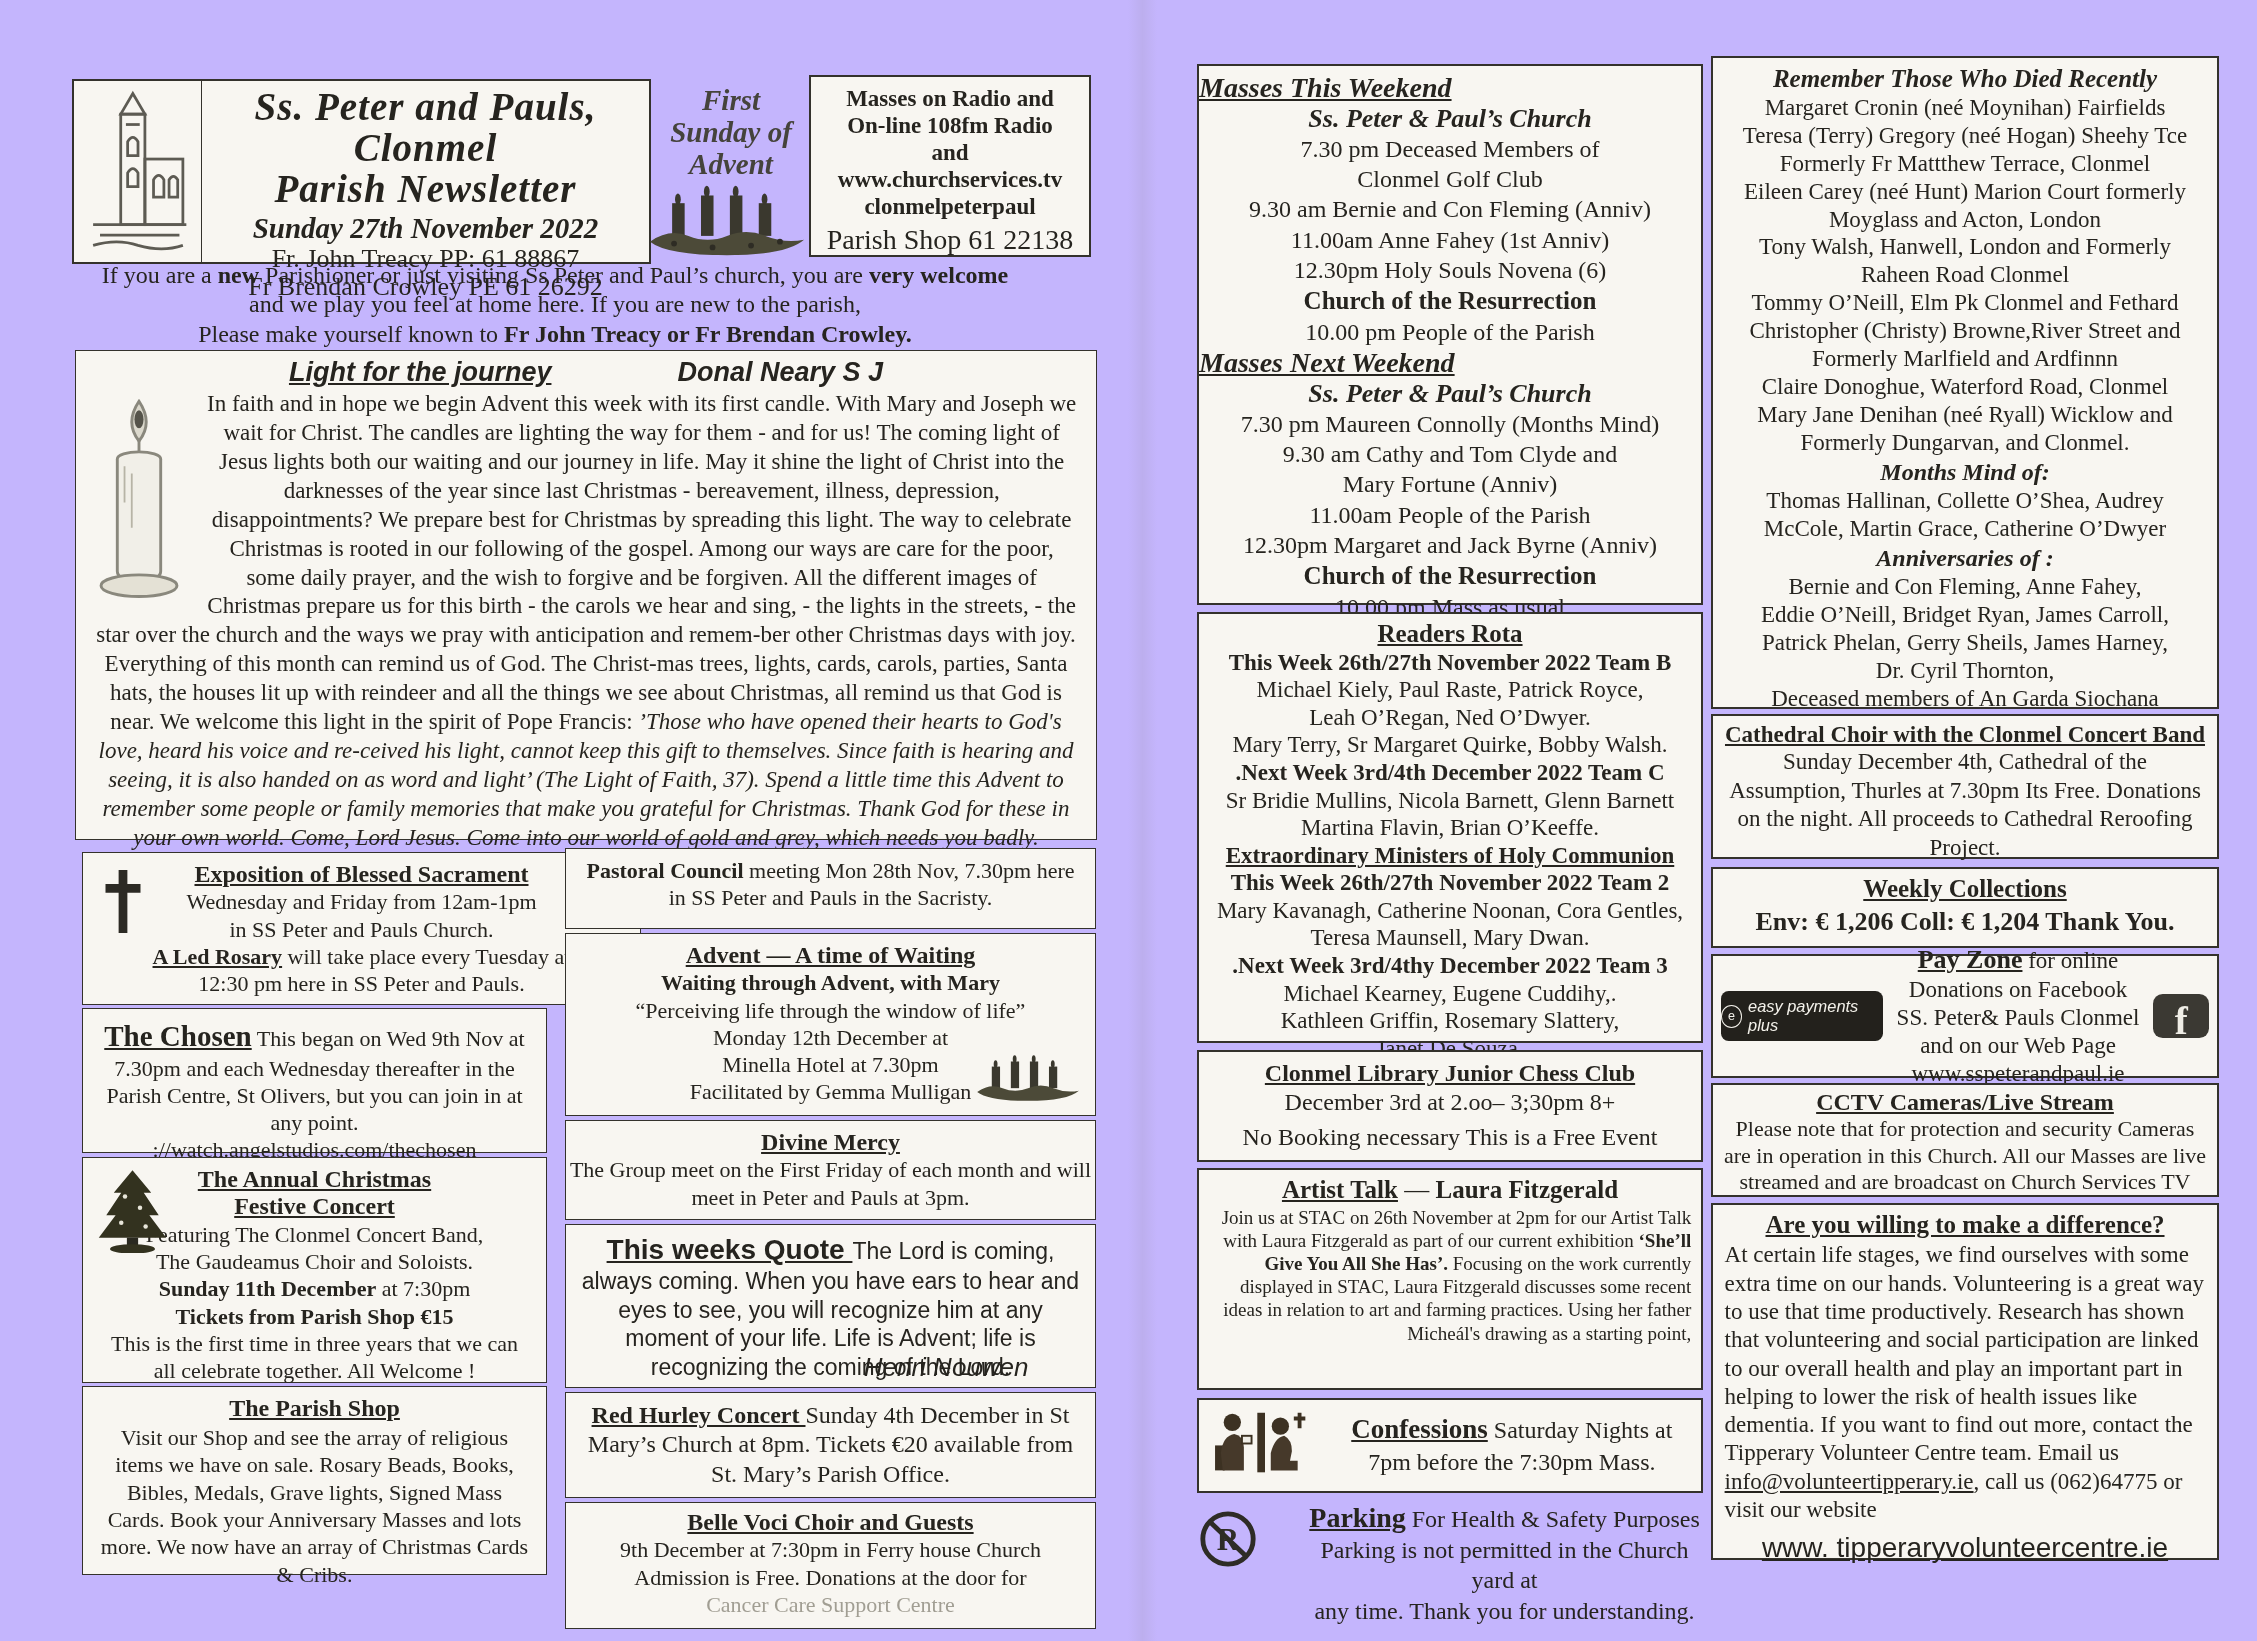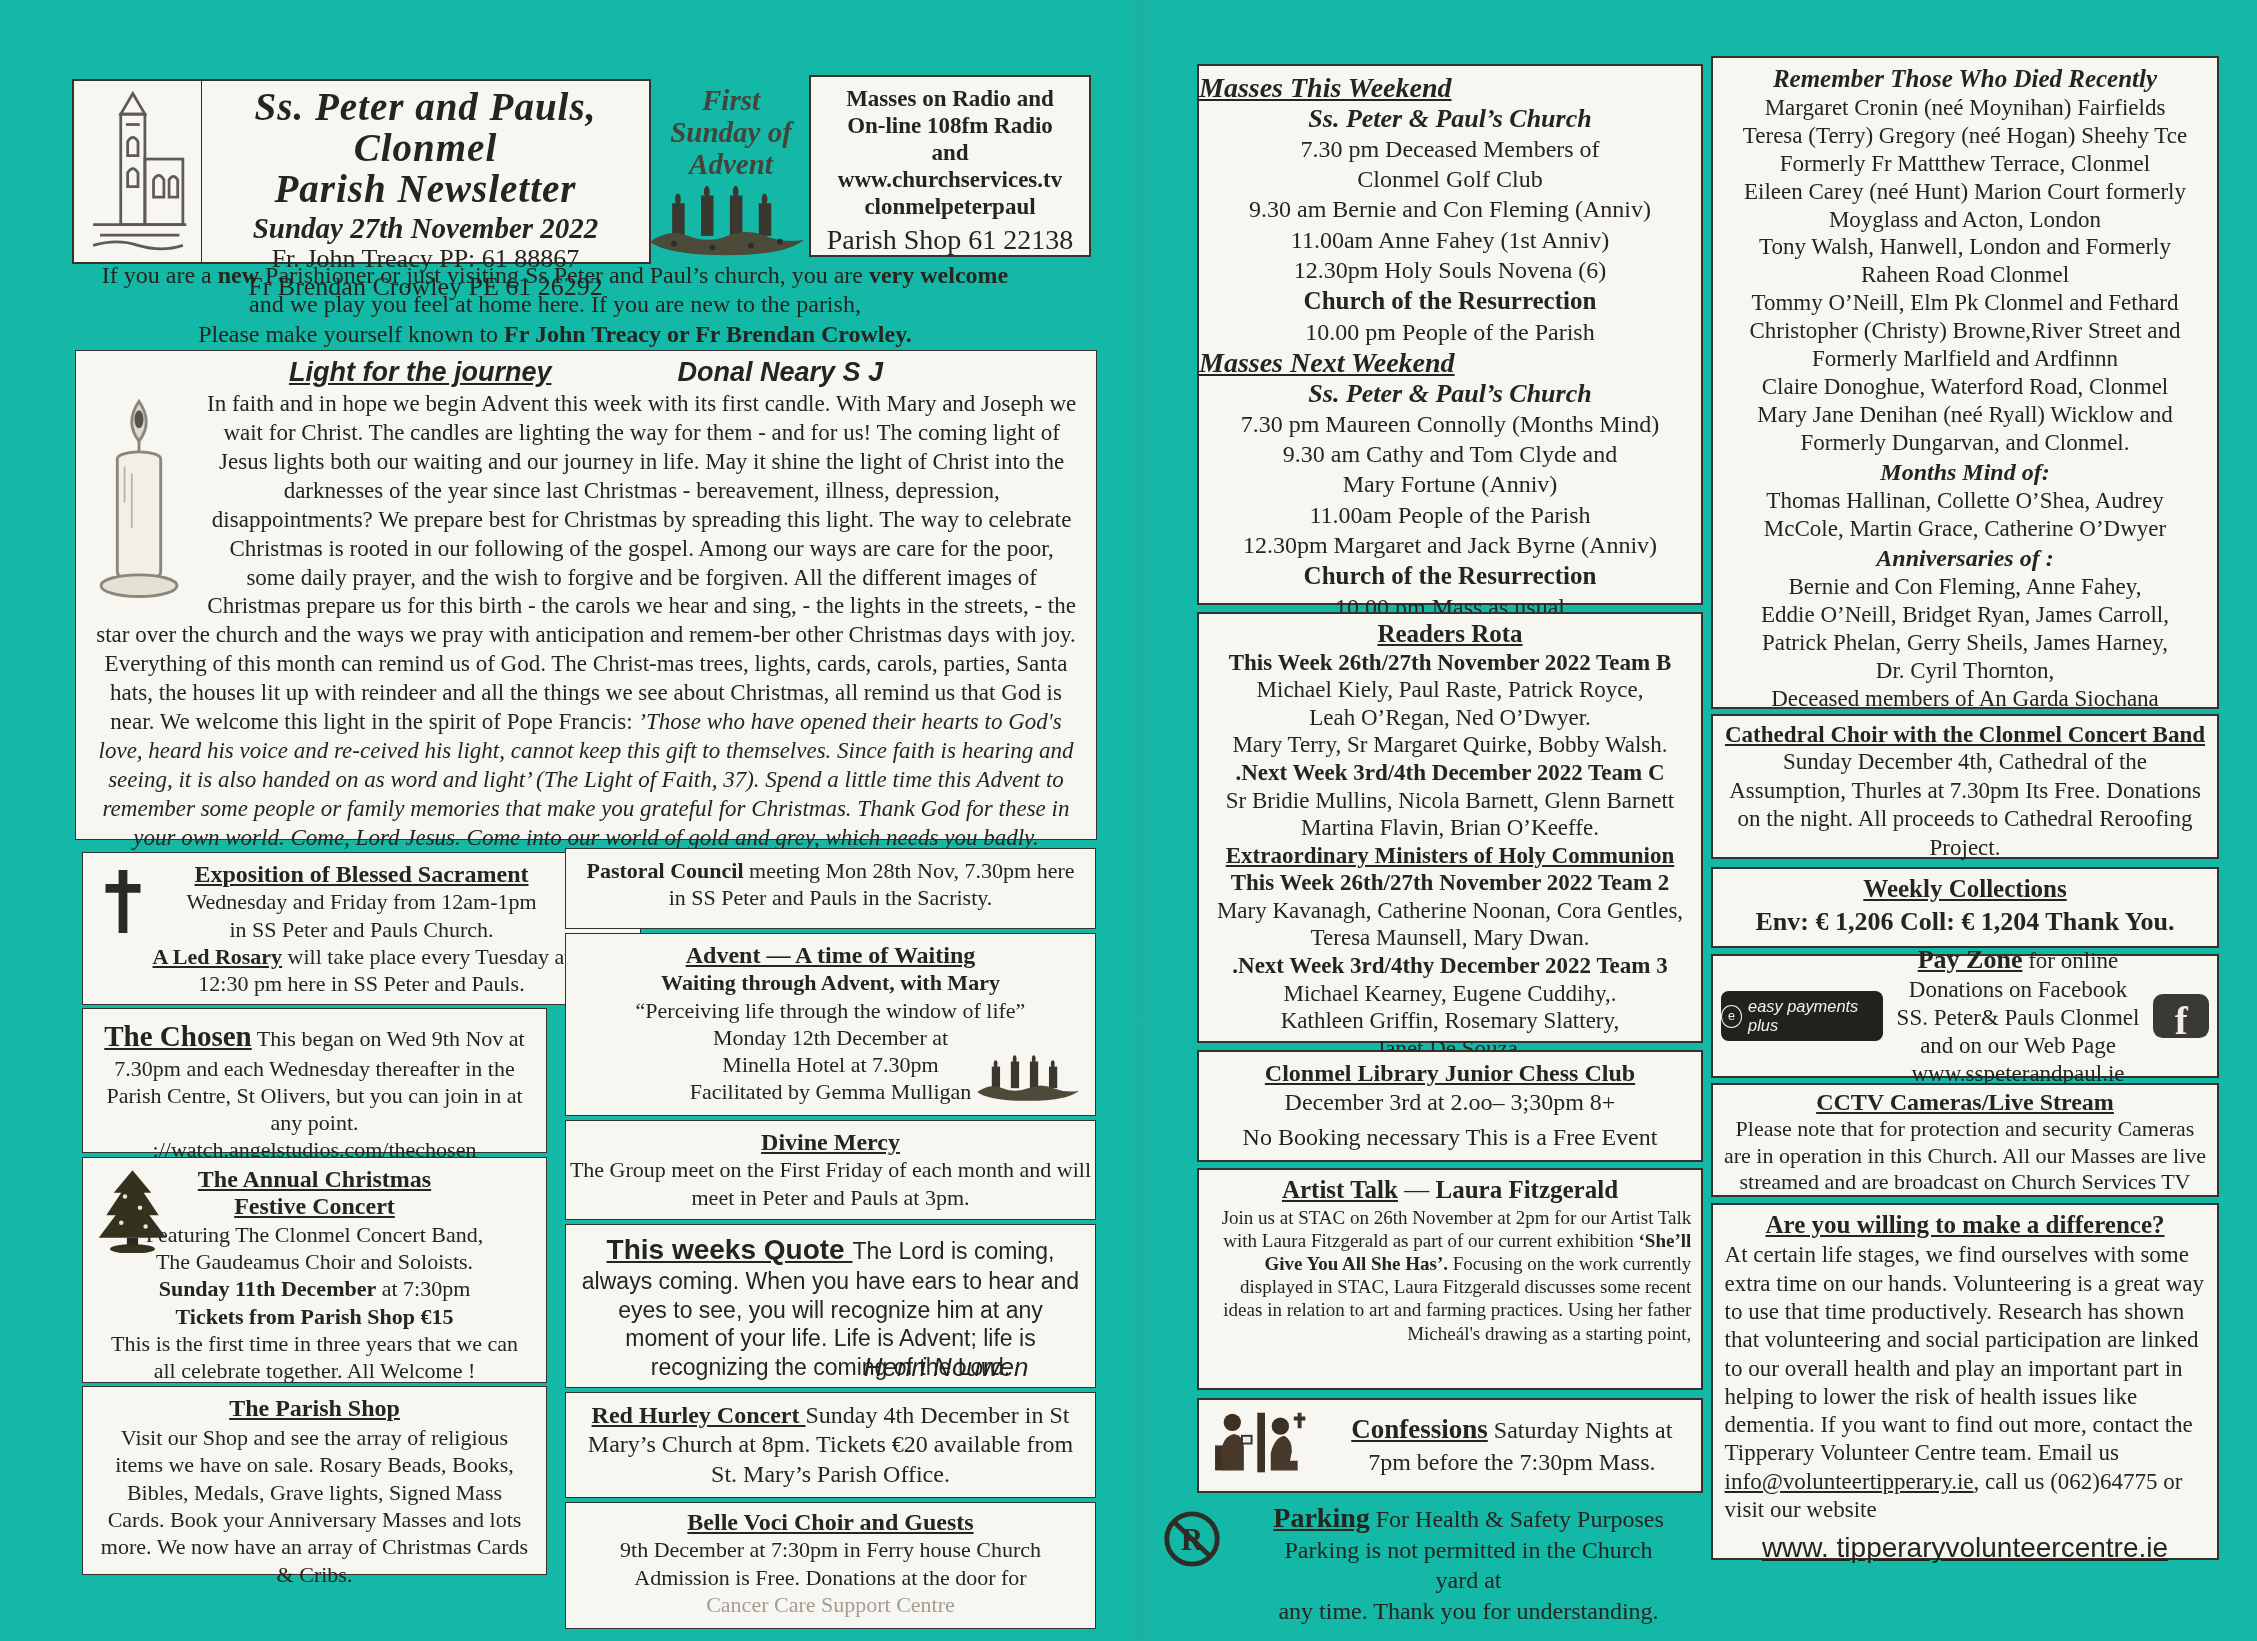--- a/index.html
+++ b/index.html
@@ -1,16 +1,16 @@
 <!DOCTYPE html>
 <html><head>
 <meta charset="utf-8">
 <style>
   html,body{margin:0;padding:0;background:#e9e7e2;}
-  .canvas{position:relative;width:2257px;height:1641px;background:#14b8a6;overflow:hidden;
+  .canvas{position:relative;width:2257px;height:1641px;background:#c4b5fd;overflow:hidden;
           font-family:"Liberation Serif","DejaVu Serif",serif;color:#26241f;}
   .crease{position:absolute;left:1128px;top:0;width:29px;height:100%;
           background:linear-gradient(90deg,rgba(0,0,0,0) 0%,rgba(120,115,105,.10) 50%,rgba(0,0,0,0) 100%);}
   .box{position:absolute;border:1.9px solid #34322c;background:#f8f6f1;box-sizing:border-box;}
   .noborder{position:absolute;box-sizing:border-box;}
   .b{font-weight:bold;}
   .i{font-style:italic;}
   .u{text-decoration:underline;}
   .bu{font-weight:bold;text-decoration:underline;}
   .lg{font-size:29px;}
@@ -69,21 +69,21 @@
   .rota-title{font-size:25px;}
   .chess{left:1197px;top:1050px;width:506px;height:112px;padding-top:7.7px;border-width:2.9px;}
   .chess .l1{font-size:24px;text-align:center;margin-top:1.9px;}
   .chess .l2{font-size:24px;text-align:center;margin-top:7.7px;}
   .artist{left:1197px;top:1168px;width:506px;height:222px;padding:5.8px 9.7px;border-width:2.9px;}
   .artist-head{text-align:center;font-size:25px;margin-bottom:1.9px;}
   .artist-body{font-size:19px;text-align:right;line-height:1.22;}
   .confessions{left:1197px;top:1398px;width:506px;height:95px;border-width:2.9px;display:flex;align-items:center;}
   .conf-text{flex:1;text-align:center;font-size:24px;line-height:1.3;}
   .conf-text .lg{font-size:27px;}
-  .parking{left:1161px;top:1498px;width:506px;height:126px;display:flex;gap:47px;}
+  .parking{left:1197px;top:1498px;width:506px;height:126px;display:flex;gap:47px;}
   .parking-text{flex:1;text-align:center;font-size:24px;line-height:1.26;padding-top:1.9px;}
   .parking-text .lg{font-size:28px;}
   
   .remember{left:1711px;top:56px;width:508px;height:653px;padding-top:5.8px;border-width:2.9px;}
   .rem-title{font-size:25px;font-weight:bold;font-style:italic;text-align:center;line-height:1.2;}
   .remember .line{font-size:23px;text-align:center;line-height:1.215;}
   .rem-sub{font-size:24px;font-weight:bold;font-style:italic;text-align:center;line-height:1.25;}
   .cathedral{left:1711px;top:714px;width:508px;height:145px;padding:5.8px 9.7px;border-width:2.9px;}
   .cathedral .sec-title{font-size:23px;}
   .cathedral .sec-body{font-size:23px;}

